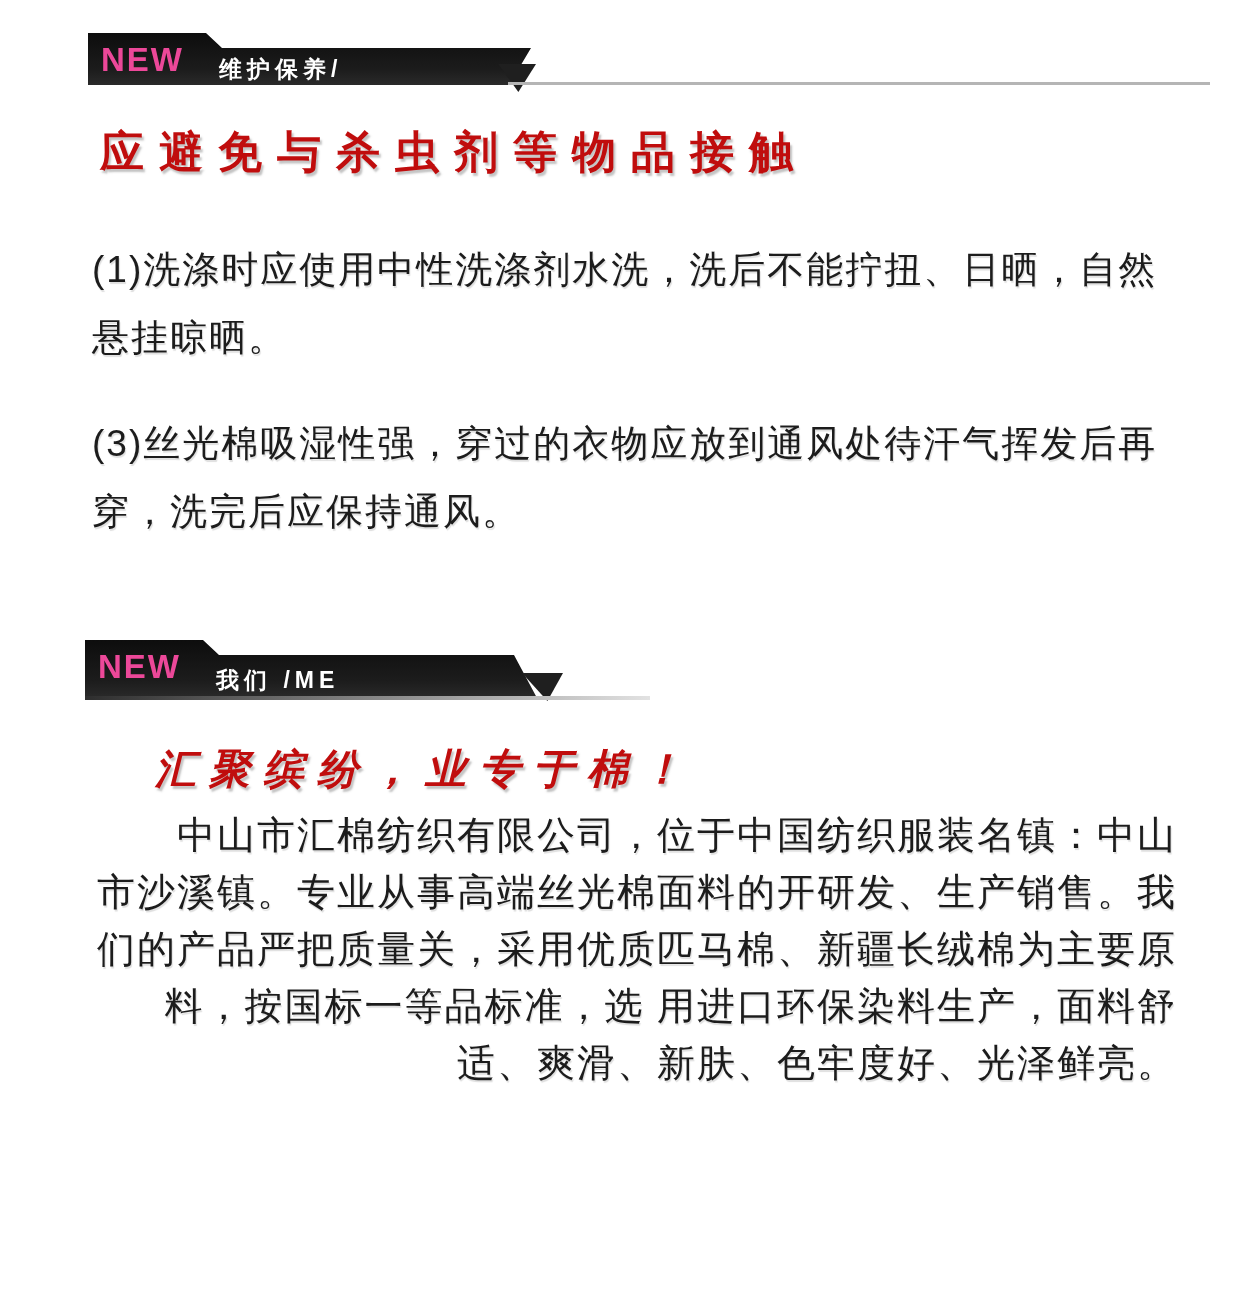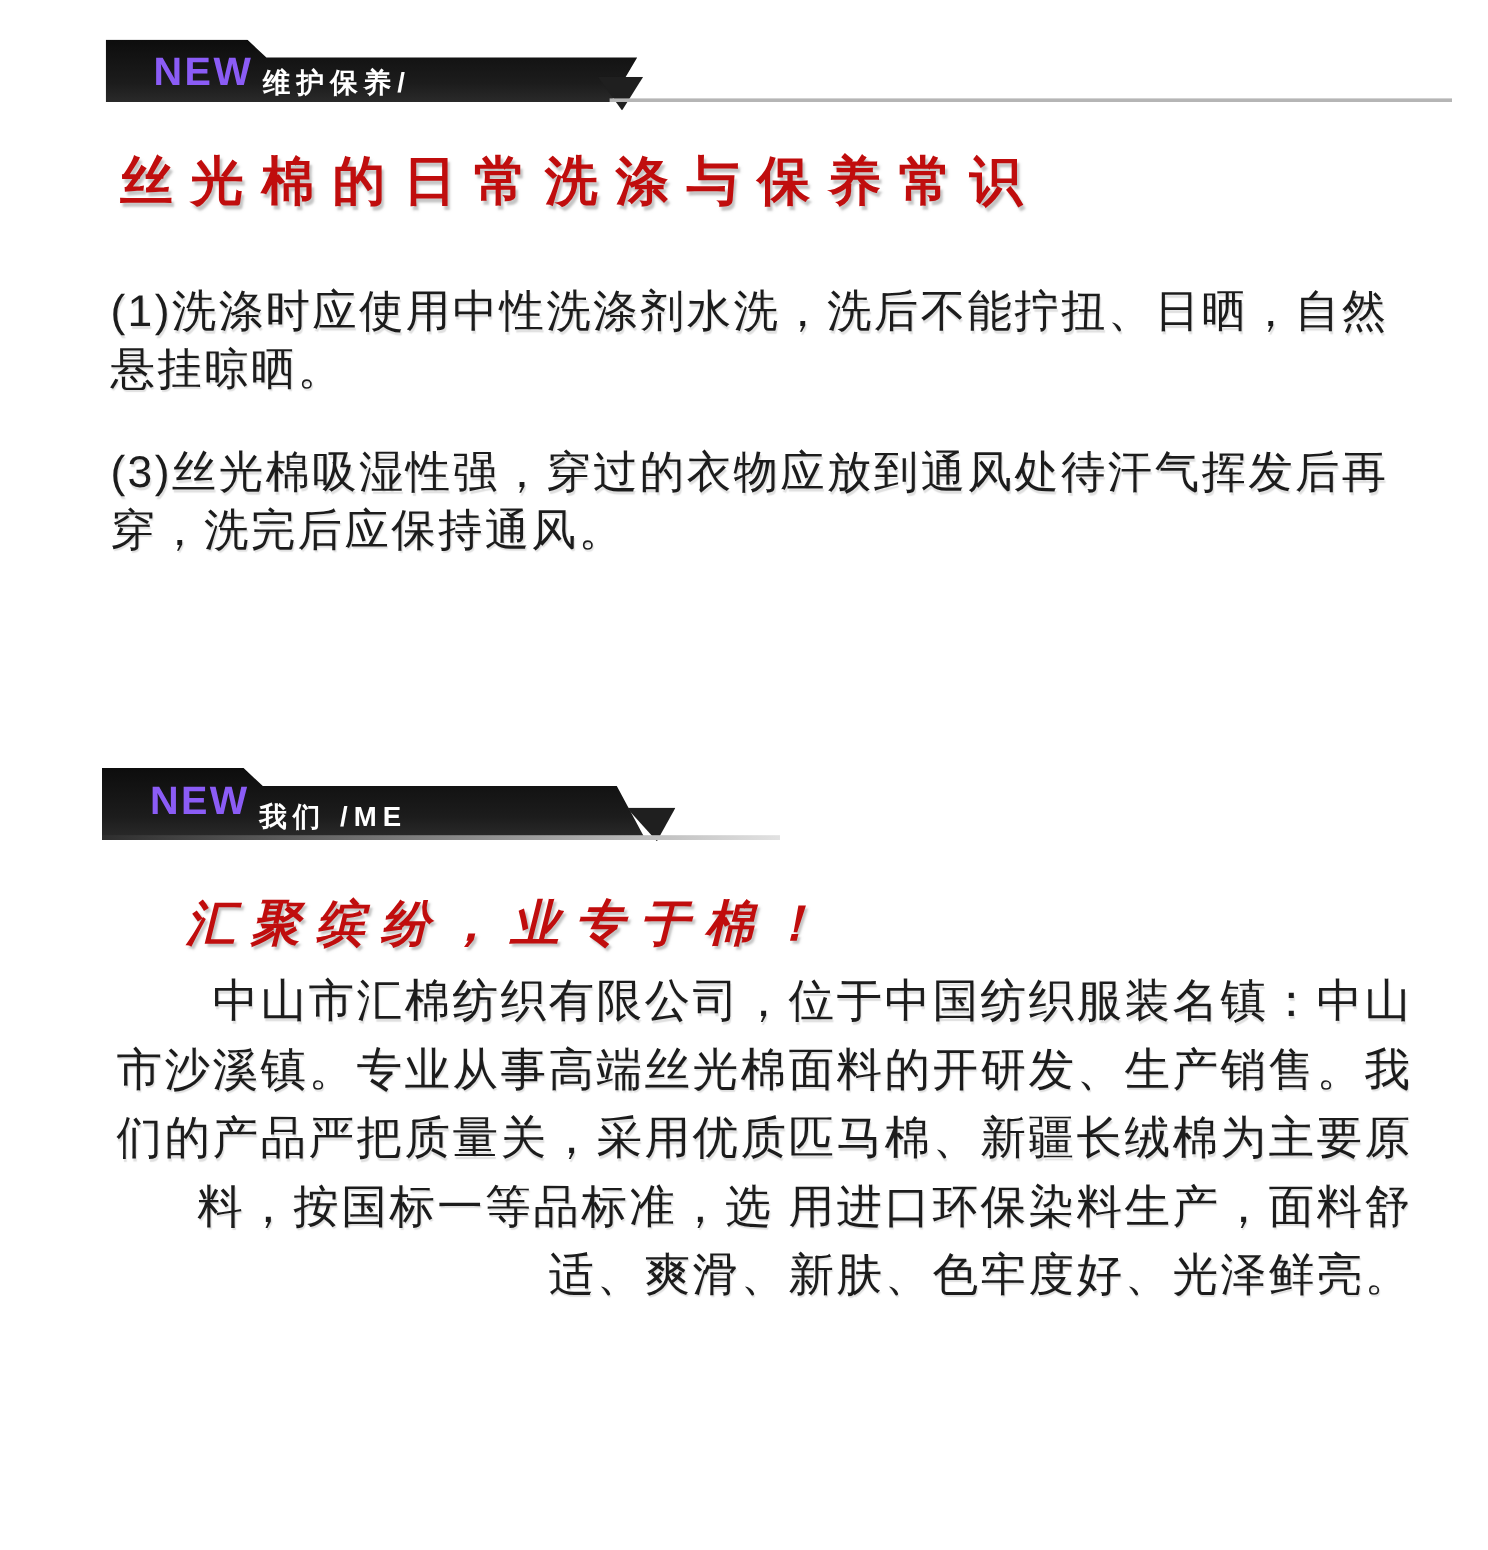--- a/index.html
+++ b/index.html
@@ -21,22 +21,22 @@
   .banner1 { left: 88px; top: 33px; width: 470px; height: 52px; }
   .banner1 .banner-shape {
     clip-path: polygon(0 0, 118px 0, 134px 15px, 443px 15px, 421px 52px, 0 52px);
   }
   .banner2 { left: 85px; top: 640px; width: 475px; height: 58px; }
   .banner2 .banner-shape {
     clip-path: polygon(0 0, 118px 0, 134px 15px, 429px 15px, 452px 58px, 0 58px);
   }
   .banner .new-badge {
     position: absolute; left: 13px; top: 9px;
-    color: #8b5cf6; font-size: 33px; font-weight: bold;
-    letter-spacing: 2px; line-height: 36px; margin-left: 27px;
+    color: #ec4899; font-size: 33px; font-weight: bold;
+    letter-spacing: 2px; line-height: 36px;
   }
   .banner .banner-label {
     position: absolute; left: 131px; top: 22px;
     color: #ffffff; font-size: 23px; font-weight: bold;
     letter-spacing: 5px; line-height: 28px; white-space: nowrap;
   }
   .banner2 .banner-label { top: 26px; }
   .corner-triangle {
     position: absolute;
     background: #1f1f1f;
@@ -73,21 +73,21 @@
     text-shadow: 2px 3px 2px rgba(135,135,135,0.5);
     font-style: italic;
   }
 
   
   .care-text {
     position: absolute; left: 92px; top: 236px; width: 1078px;
   }
   .care-text p {
     margin: 0 0 38px 0;
-    font-size: 37px; line-height: 48px; letter-spacing: 2px;
+    font-size: 37px; line-height: 68px; letter-spacing: 2px;
     color: #1c1c1c;
     text-shadow: 1px 2px 1px rgba(0,0,0,0.13);
   }
   .about-text {
     position: absolute; left: 85px; top: 807px; width: 1092px;
   }
   .about-text p {
     margin: 0; text-indent: 2em;
     font-size: 38px; line-height: 57px; letter-spacing: 2px;
     color: #1c1c1c;
@@ -101,21 +101,21 @@
 <div class="page">
 
   <div class="banner banner1">
     <div class="banner-shape"></div>
     <div class="corner-triangle"></div>
     <div class="tail-line"></div>
     <span class="new-badge">NEW</span>
     <span class="banner-label">维护保养/</span>
   </div>
 
-  <div class="care-title">丝光棉的日常洗涤与保养常识</div>
+  <div class="care-title">应避免与杀虫剂等物品接触</div>
 
   <div class="care-text">
     <p>(1)洗涤时应使用中性洗涤剂水洗，洗后不能拧扭、日晒，自然悬挂晾晒。</p>
     <p>(3)丝光棉吸湿性强，穿过的衣物应放到通风处待汗气挥发后再穿，洗完后应保持通风。</p>
   </div>
 
   <div class="banner banner2">
     <div class="banner-shape"></div>
     <div class="corner-triangle"></div>
     <div class="under-line"></div>

